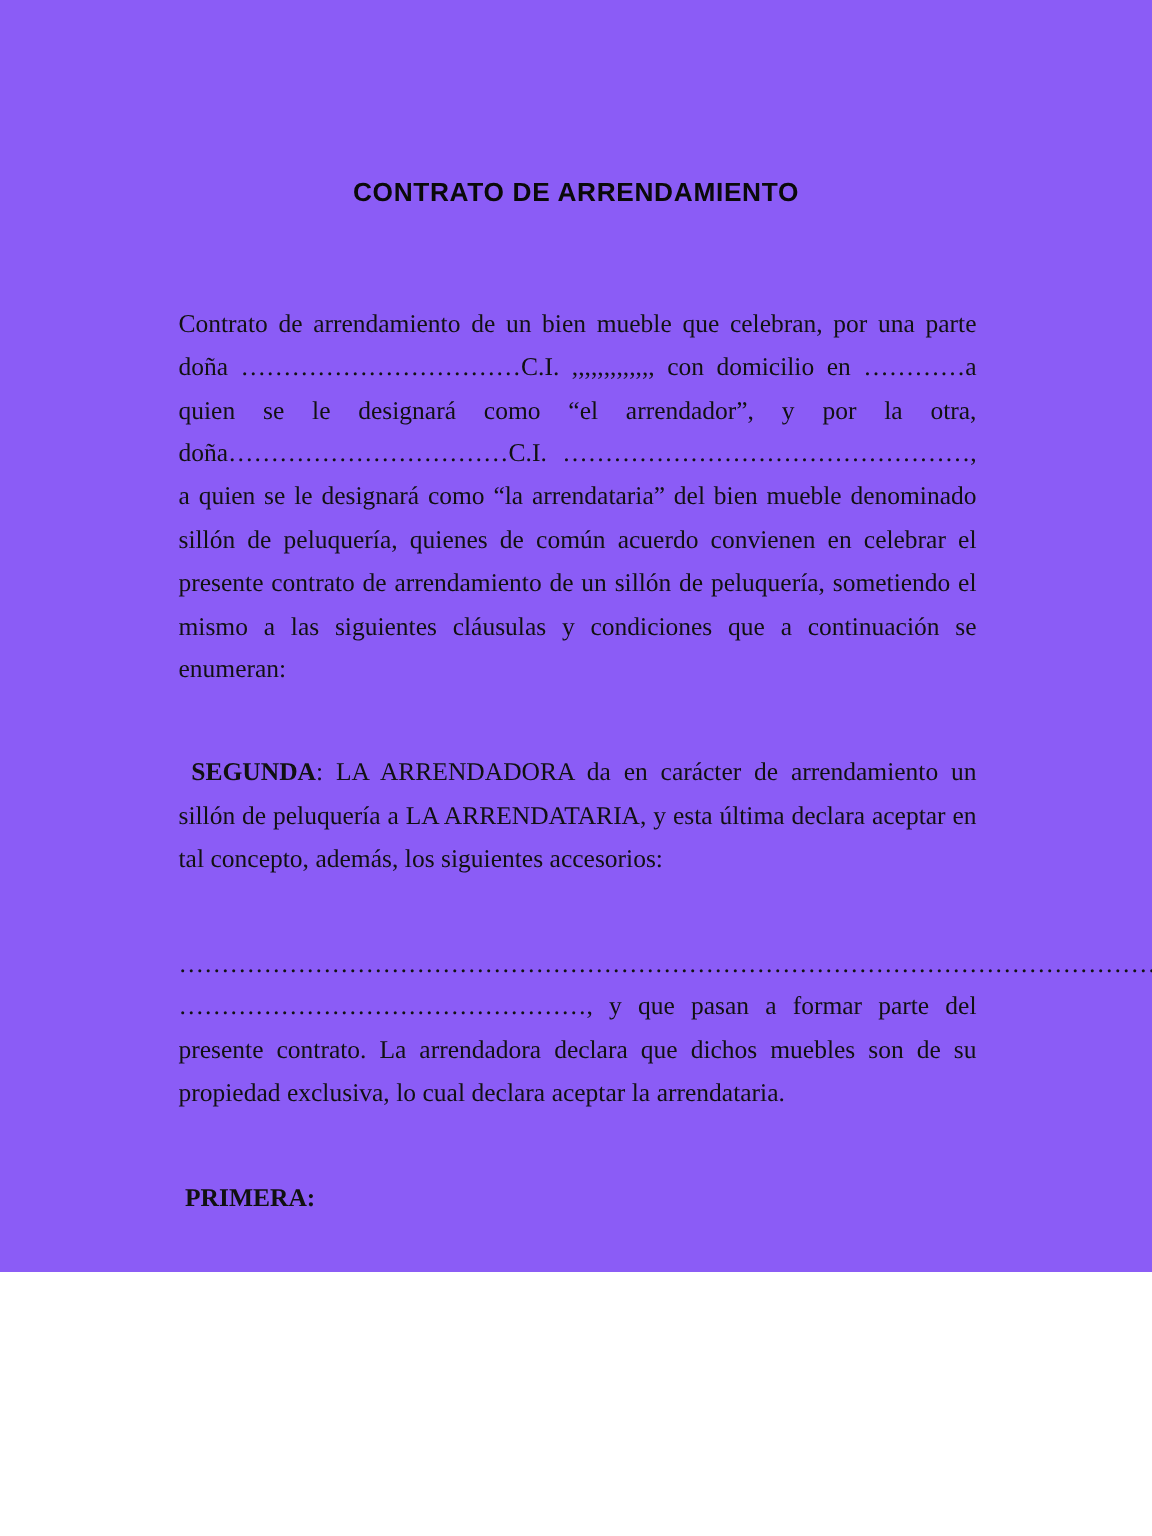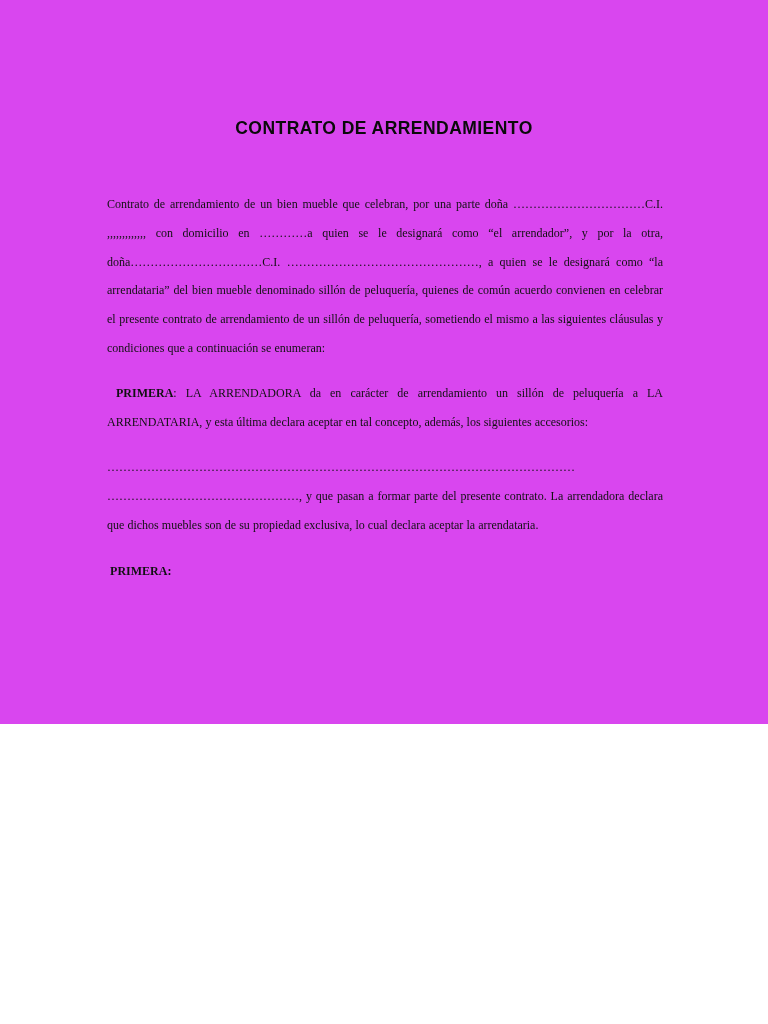--- a/index.html
+++ b/index.html
@@ -14,47 +14,47 @@
     position: relative;
     font-family: "Liberation Serif", "DejaVu Serif", serif;
     color: #000000;
     overflow: hidden;
   }
   .page {
     position: absolute;
     left: 0;
     top: 0;
     width: 768px;
-    height: 724px;
-    background: #d946ef;
+    height: 848px;
+    background: #8b5cf6;
   }
   .doc-title {
     position: absolute;
     left: 0;
     top: 118px;
     width: 768px;
     text-align: center;
     font-family: "Liberation Sans", "DejaVu Sans", sans-serif;
     font-weight: bold;
     font-size: 17.5px;
     letter-spacing: 0.45px;
     color: #0a0a0a;
   }
   .body-block {
     position: absolute;
     left: 107px;
     top: 190px;
     width: 556px;
   }
   p.para {
-    margin: 0;
+    margin: 12px;
     padding: 0;
     text-align: justify;
     text-justify: inter-word;
-    font-size: 12px;
+    font-size: 17px;
     line-height: 28.8px;
     color: #111111;
     -webkit-hyphens: none;
     hyphens: none;
     word-spacing: 0.1px;
   }
   .gap-md { height: 16px; }
   .gap-lg { height: 17px; }
   b.lead {
     font-weight: bold;
@@ -72,21 +72,21 @@
 <div class="page">
 
   <div class="doc-title">CONTRATO DE ARRENDAMIENTO</div>
 
   <div class="body-block">
 
     <p class="para"><span>Contrato de arrendamiento de un bien mueble que celebran, por una parte doña </span><span class="nowrap-dots">……………………………</span><span>C.I. </span><span class="nowrap-dots">,,,,,,,,,,,,,</span><span> con domicilio en </span><span class="nowrap-dots">…………</span><span>a quien se le designará como “el arrendador”, y por la otra, doña</span><span class="nowrap-dots">……………………………</span><span>C.I. </span><span class="nowrap-dots">…………………………………………</span><span>, a quien se le designará como “la arrendataria” del bien mueble denominado sillón de peluquería, quienes de común acuerdo convienen en celebrar el presente contrato de arrendamiento de un sillón de peluquería, sometiendo el mismo a las siguientes cláusulas y condiciones que a continuación se enumeran:</span></p>
 
     <div class="gap-md"></div>
 
-    <p class="para"><span class="indent-sp"></span><b class="lead">PRIMERA</b><span>: LA ARRENDADORA da en carácter de arrendamiento un sillón de peluquería a LA ARRENDATARIA, y esta última declara aceptar en tal concepto, además, los siguientes accesorios:</span></p>
+    <p class="para"><span class="indent-sp"></span><b class="lead">SEGUNDA</b><span>: LA ARRENDADORA da en carácter de arrendamiento un sillón de peluquería a LA ARRENDATARIA, y esta última declara aceptar en tal concepto, además, los siguientes accesorios:</span></p>
 
     <div class="gap-lg"></div>
 
     <p class="para"><span class="nowrap-dots">………………………………………………………………………………………………………</span> <span class="nowrap-dots">…………………………………………</span><span>, y que pasan a formar parte del presente contrato. La arrendadora declara que dichos muebles son de su propiedad exclusiva, lo cual declara aceptar la arrendataria.</span></p>
 
     <div class="gap-lg"></div>
 
     <p class="para"><span class="indent-sp"></span><b class="lead">PRIMERA:</b></p>
 
     <div class="gap-lg"></div>

